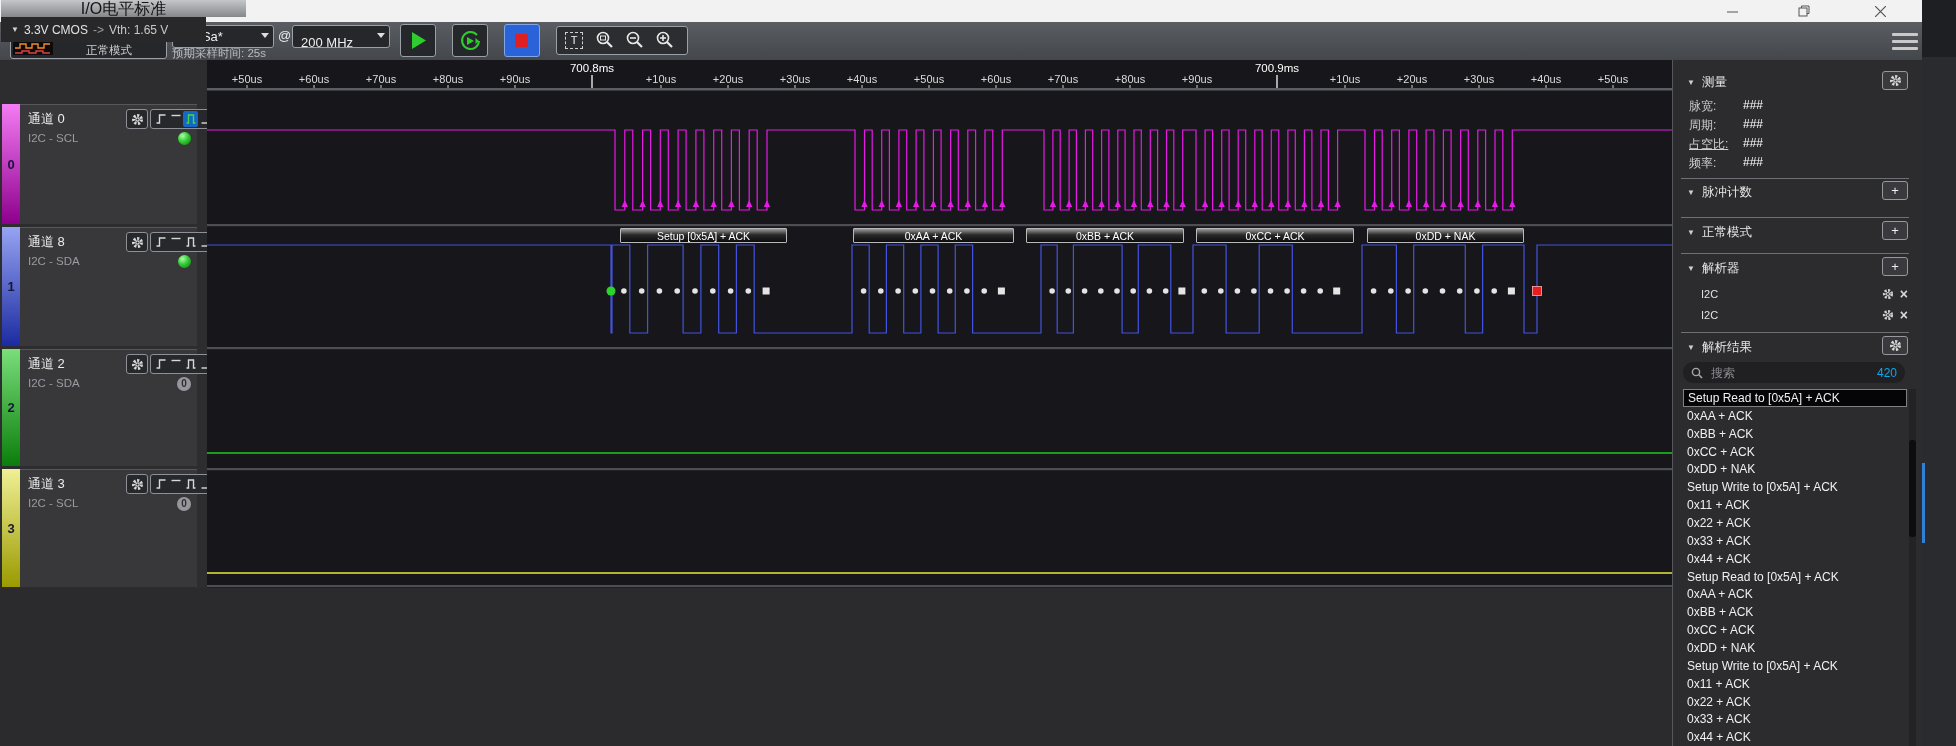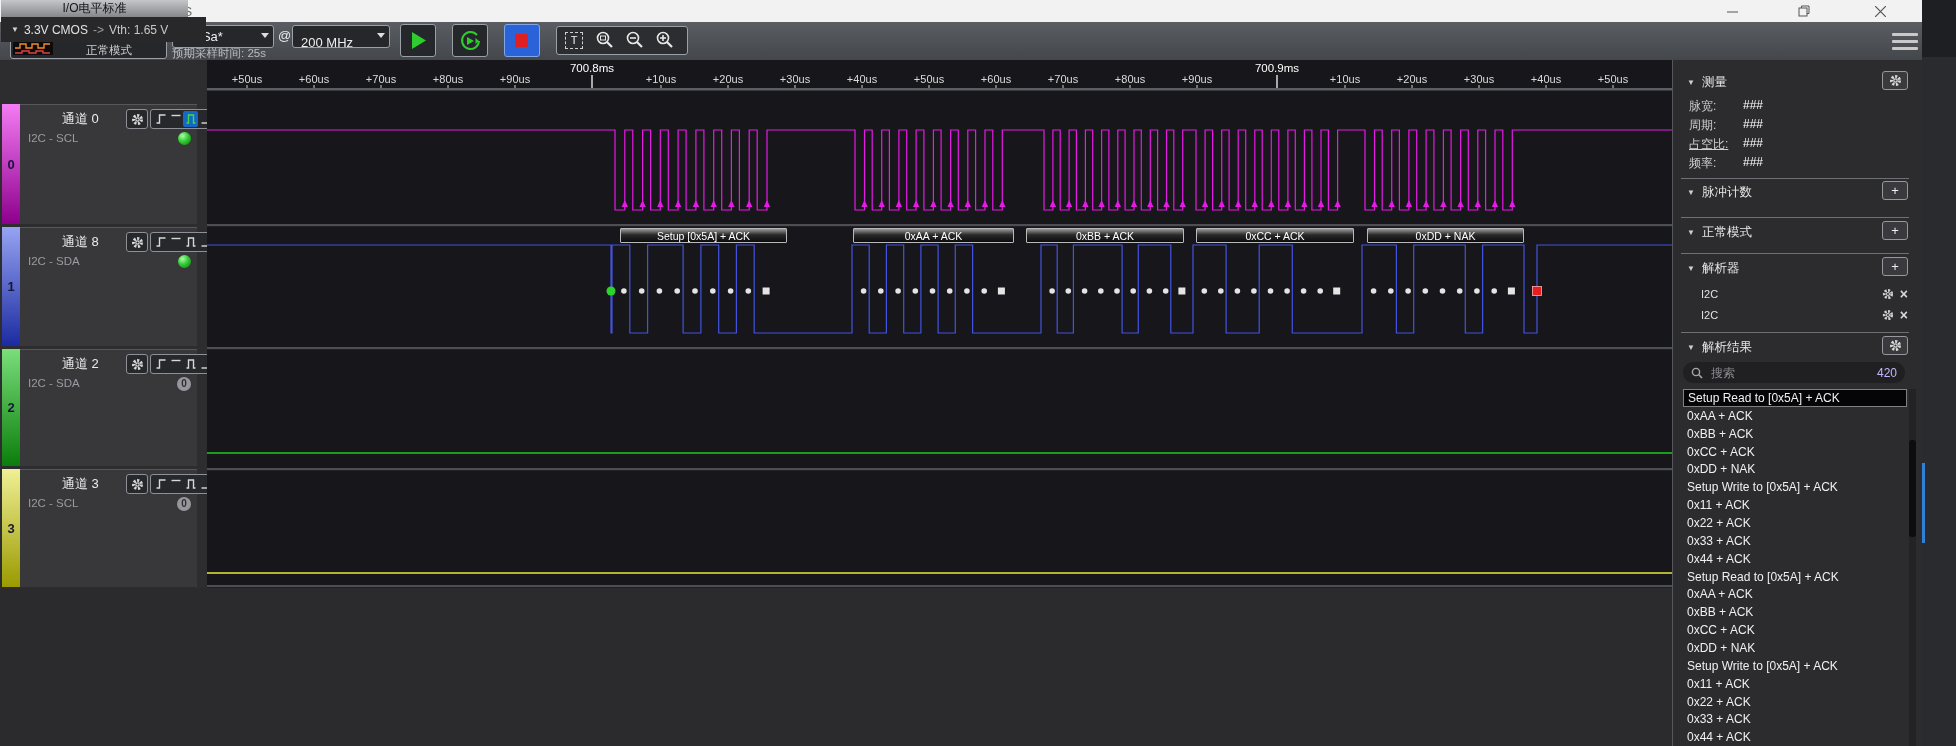--- a/index.html
+++ b/index.html
@@ -13,28 +13,28 @@
             font-size:12px;font-weight:bold;text-align:center;line-height:18px;}
   #title-text{left:36px;top:3px;font-size:13px;color:#6b6b6b;white-space:nowrap;}
   .winbtn{top:0;width:44px;height:22px;display:flex;align-items:center;justify-content:center;cursor:default;}
   
   #toolbar{left:0;top:22px;width:1922px;height:38px;background:linear-gradient(#5a5e63,#43474c);border-bottom:1px solid #222;}
   .tbox{position:absolute;border:1px solid #9aa0a6;border-radius:3px;background:#25272a;color:#eee;}
   .dd-arrow{width:0;height:0;border-left:4px solid transparent;border-right:4px solid transparent;border-top:5px solid #ddd;}
   #hamburger div{width:26px;height:3px;background:#c9c9c9;margin:4px 0;border-radius:1px;}
   
   #left-panel{left:0;top:60px;width:207px;height:528px;background:#2d2d30;}
-  #io-header{left:1px;top:0px;width:187px;height:17px;background:linear-gradient(#c4c6c9,#85878b);
-             color:#141414;font-size:12px;text-align:center;line-height:17px;}
+  #io-header{left:1px;top:0px;width:245px;height:17px;background:linear-gradient(#c4c6c9,#85878b);
+             color:#141414;font-size:16px;text-align:center;line-height:17px;}
   #io-row{left:1px;top:17px;width:205px;height:25px;background:#28282b;color:#e2e2e2;font-size:12px;
           display:flex;align-items:center;gap:5px;padding-left:10px;box-sizing:border-box;}
   .chan-bar{position:absolute;left:2px;width:18px;display:flex;align-items:center;justify-content:center;
             font-size:13px;font-weight:bold;color:#16163a;}
   .chan-box{position:absolute;left:20px;width:177px;background:#38383b;border-top:1px solid #57575b;box-sizing:border-box;}
-  .chan-name{position:absolute;left:8px;top:5px;font-size:13px;color:#ececec;margin-left:34px;}
+  .chan-name{position:absolute;left:8px;top:5px;font-size:13px;color:#ececec;}
   .chan-proto{position:absolute;left:8px;top:27px;font-size:11.5px;color:#9a9aa2;}
   .mini-btn{position:absolute;border:1px solid #8d9096;border-radius:3px;background:#26282b;
             display:flex;align-items:center;justify-content:center;}
   .trig-cell{width:15px;height:16px;display:flex;align-items:center;justify-content:center;border-radius:2px;}
   .led{position:absolute;right:6px;top:27px;width:13px;height:13px;border-radius:50%;
        background:radial-gradient(circle at 35% 30%,#aaffaa 0%,#33cc33 45%,#0a7a0a 100%);}
   .badge0{position:absolute;right:6px;top:27px;width:14px;height:14px;border-radius:50%;background:#96969c;
           color:#2e2e34;font-size:10px;font-weight:bold;text-align:center;line-height:14px;}
   
   #wavearea{left:207px;top:60px;width:1465px;height:528px;background:#17171b;}
@@ -52,21 +52,21 @@
             font-size:13px;line-height:1;}
   .meas-label{position:absolute;left:16px;font-size:12px;color:#cfd0d4;}
   .meas-value{position:absolute;left:70px;font-size:12px;color:#ffffff;}
   .dec-item{position:absolute;left:28px;font-size:11px;color:#e2e2e4;}
   .dec-icons{position:absolute;right:14px;display:flex;gap:6px;align-items:center;}
   #searchbox{position:absolute;left:10px;top:302px;width:222px;height:21px;background:#202023;border-radius:10px;
              display:flex;align-items:center;padding:0 8px;box-sizing:border-box;gap:6px;}
   #searchbox input{flex:1;background:transparent;border:none;outline:none;color:#ddd;font-size:12px;
                    font-family:inherit;min-width:0;}
   #searchbox input::placeholder{color:#8a8a90;}
-  #search-count{font-size:12px;color:#c4b5fd;}
+  #search-count{font-size:12px;color:#0ea5e9;}
   #results{position:absolute;left:10px;top:329px;width:224px;height:357px;overflow:hidden;}
   .res-row{position:absolute;left:0;width:100%;height:18px;font-size:12px;color:#f0f0f2;line-height:18px;
            padding-left:4px;box-sizing:border-box;white-space:nowrap;}
   .res-row.sel{background:#050507;border:1px solid #7e8085;box-sizing:border-box;line-height:16px;}
   #res-scroll{position:absolute;left:236px;top:329px;width:7px;height:357px;background:#232326;}
   #res-thumb{position:absolute;left:0;top:51px;width:7px;height:97px;background:#0d0d10;border-radius:3px;}
   
   #vstrip{left:1922px;top:0;width:34px;height:746px;background:#2a2b2e;}
   #vstrip-top{position:absolute;left:0;top:0;width:34px;height:57px;background:#1e1f23;}
   .vicon{position:absolute;left:3px;width:30px;height:30px;display:flex;align-items:center;justify-content:center;margin-left:40px;}

